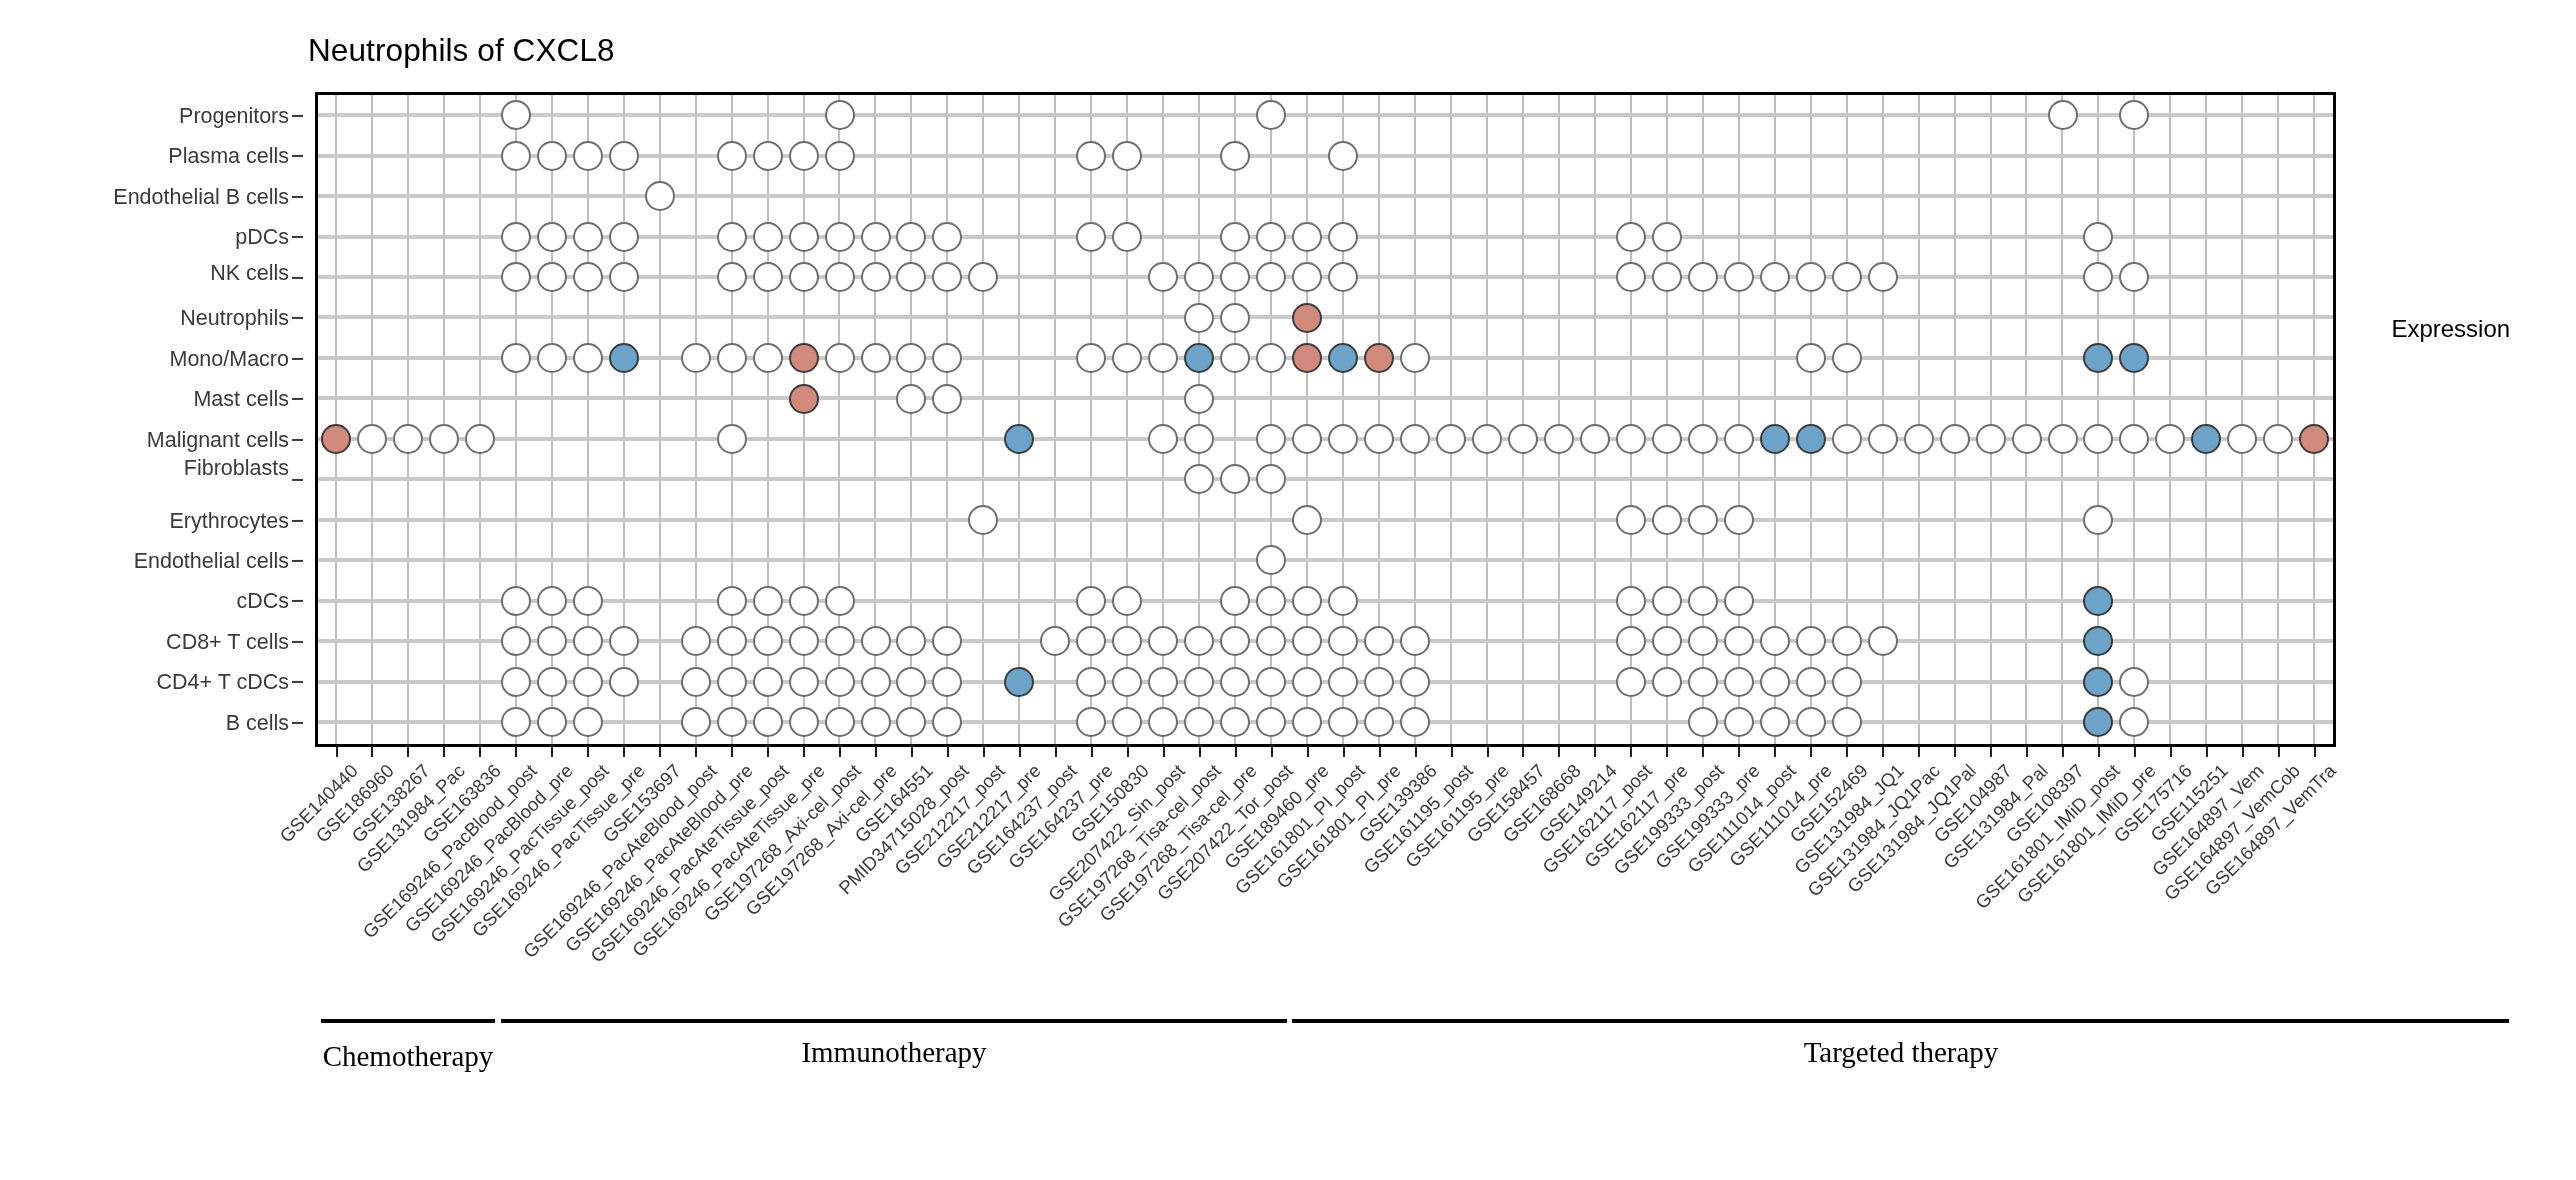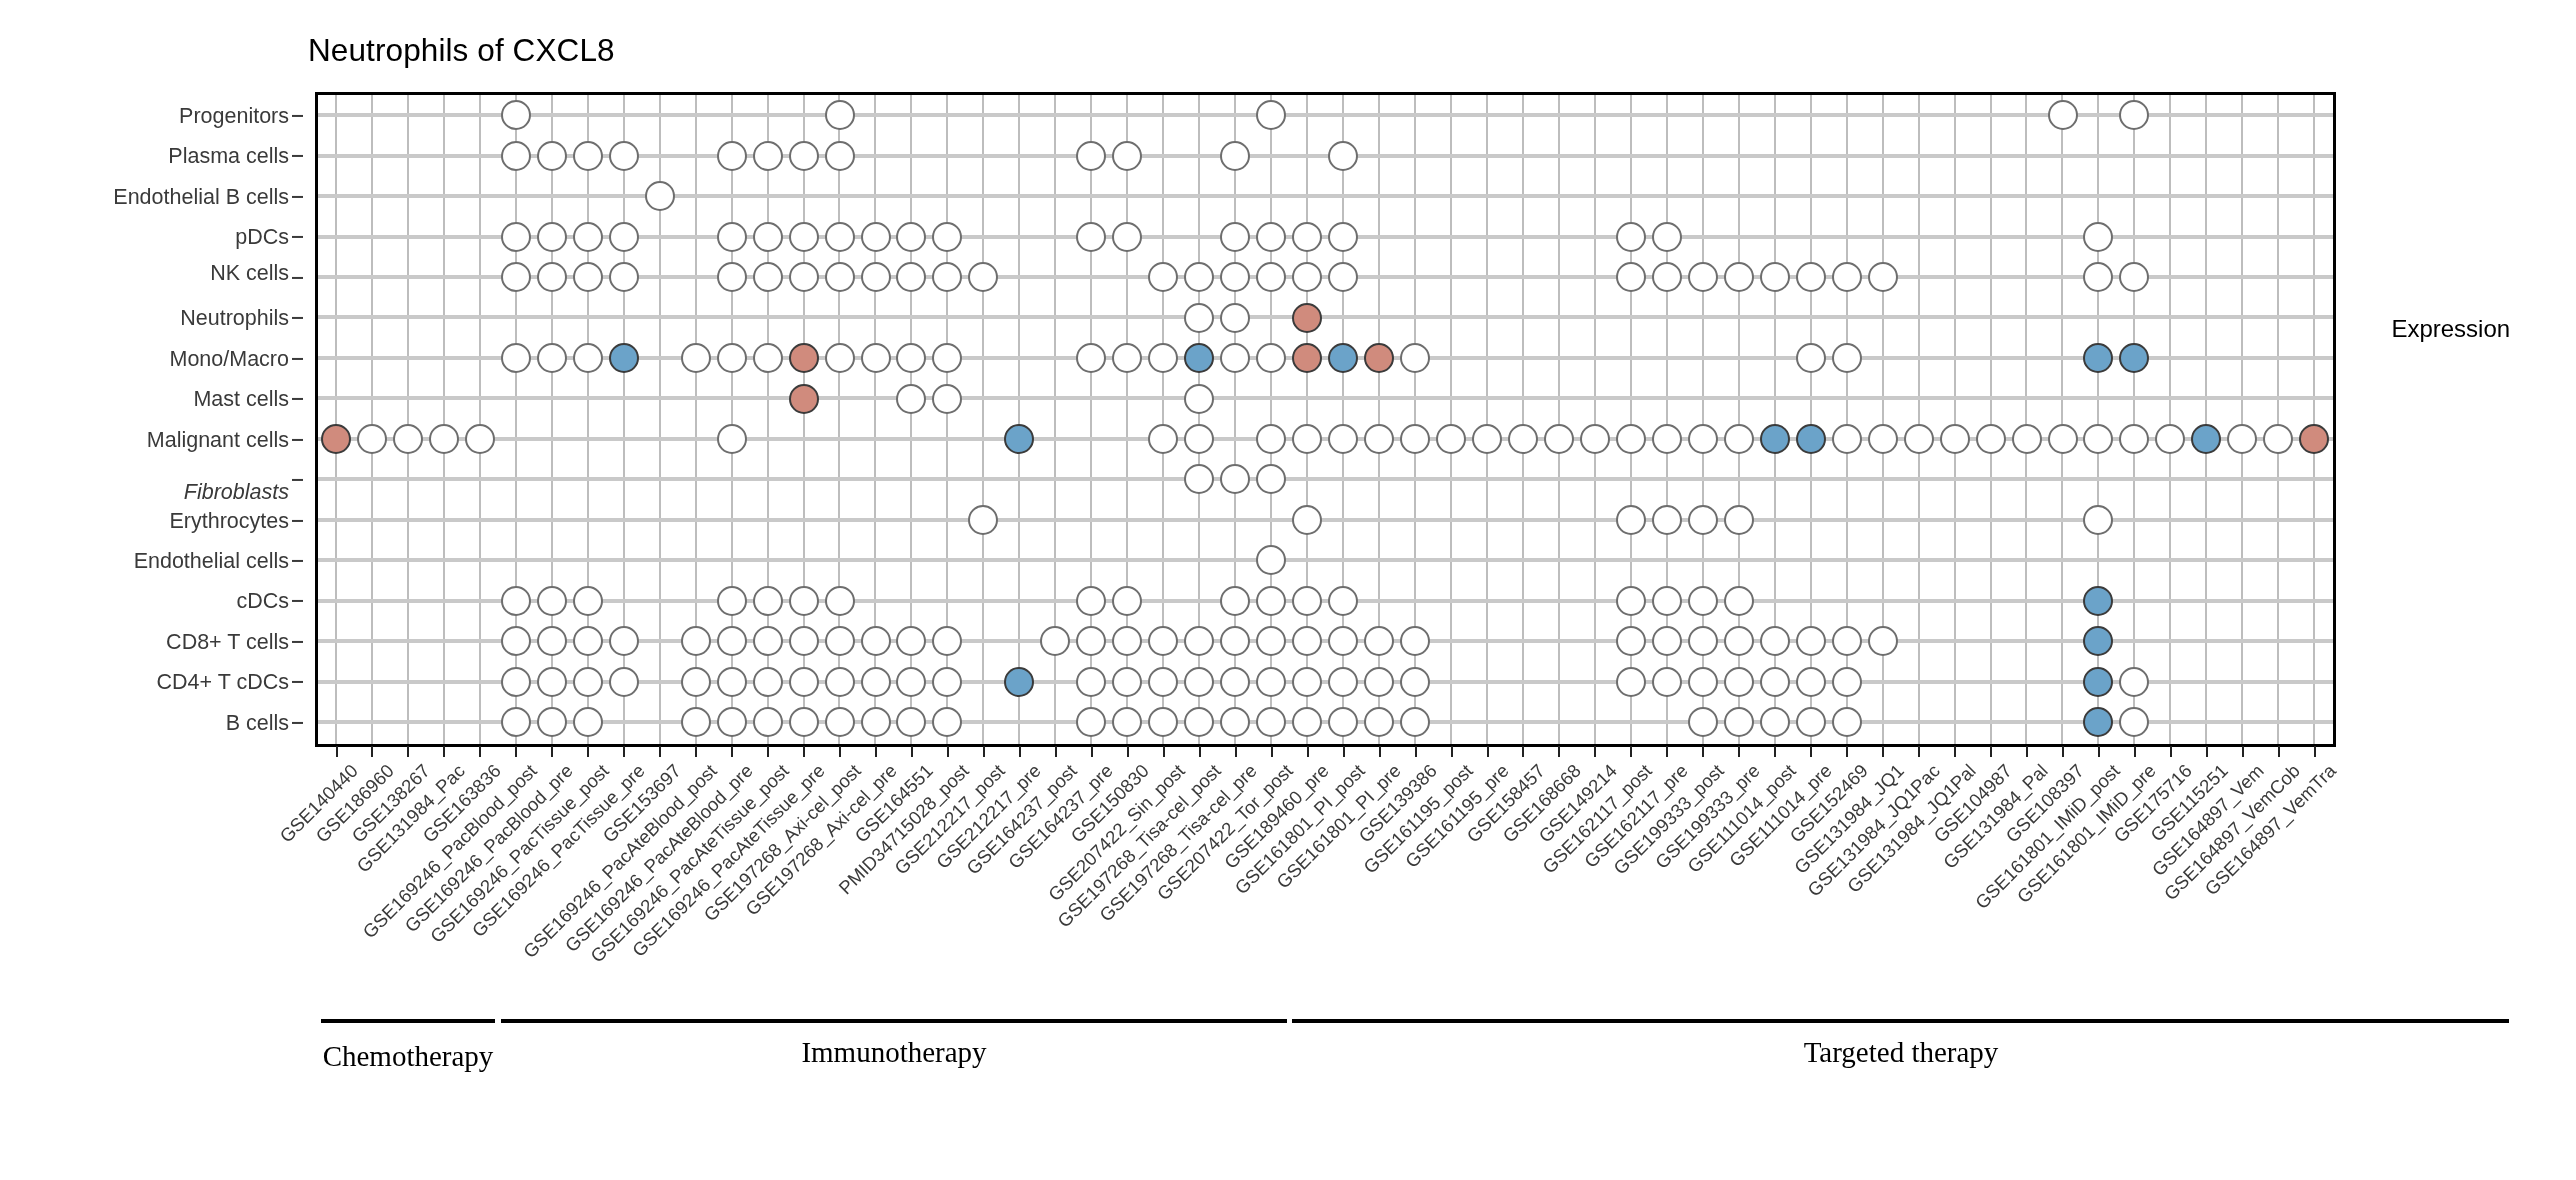--- a/index.html
+++ b/index.html
@@ -110,21 +110,21 @@
       <div class="ylab" style="top: 181px;">NK cells</div>
       <div class="ytick" style="top: 186px;"></div>
       <div class="ylab" style="top: 226px;">Neutrophils</div>
       <div class="ytick" style="top: 226px;"></div>
       <div class="ylab" style="top: 267px;">Mono/Macro</div>
       <div class="ytick" style="top: 267px;"></div>
       <div class="ylab" style="top: 307px;">Mast cells</div>
       <div class="ytick" style="top: 307px;"></div>
       <div class="ylab" style="top: 348px;">Malignant cells</div>
       <div class="ytick" style="top: 348px;"></div>
-      <div class="ylab" style="top: 400px; font-style: italic;">Fibroblasts</div>
+      <div class="ylab" style="top: 376px;">Fibroblasts</div>
       <div class="ytick" style="top: 388px;"></div>
       <div class="ylab" style="top: 429px;">Erythrocytes</div>
       <div class="ytick" style="top: 429px;"></div>
       <div class="ylab" style="top: 469px;">Endothelial cells</div>
       <div class="ytick" style="top: 469px;"></div>
       <div class="ylab" style="top: 509px;">cDCs</div>
       <div class="ytick" style="top: 509px;"></div>
       <div class="ylab" style="top: 550px;">CD8+ T cells</div>
       <div class="ytick" style="top: 550px;"></div>
       <div class="ylab" style="top: 590px;">CD4+ T cDCs</div>

